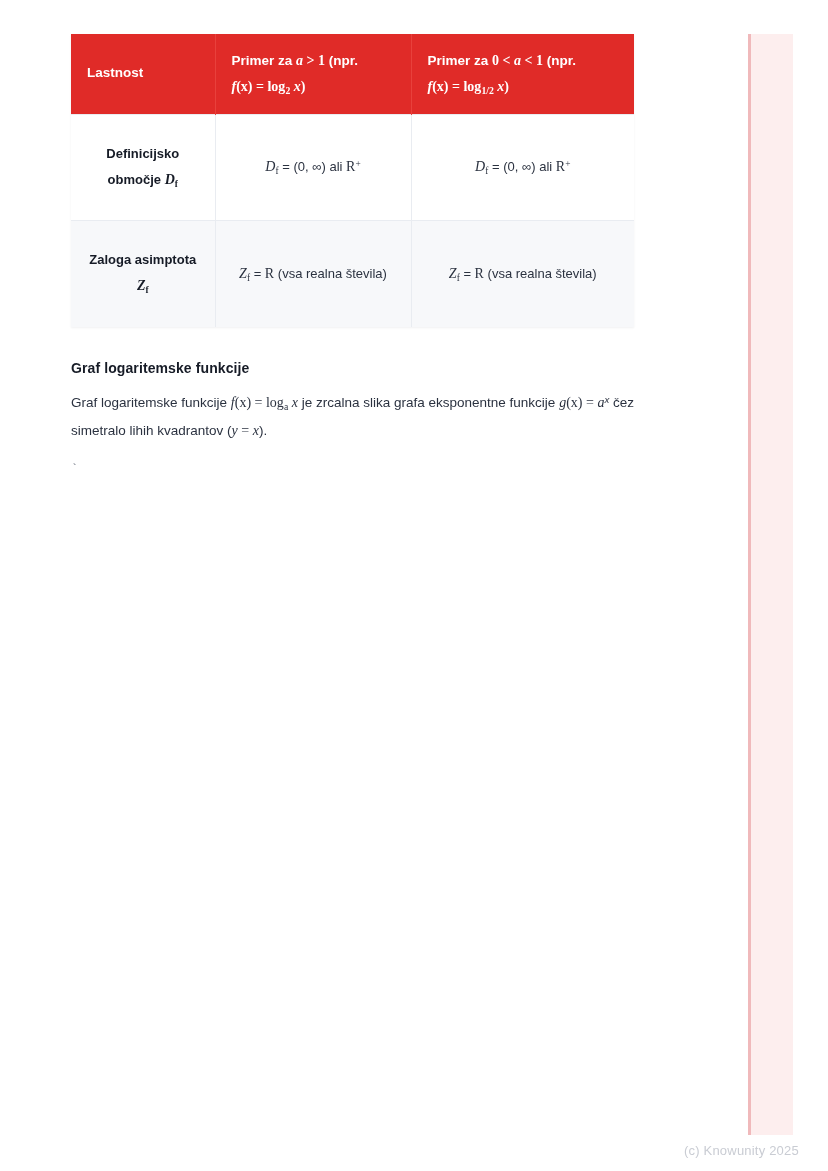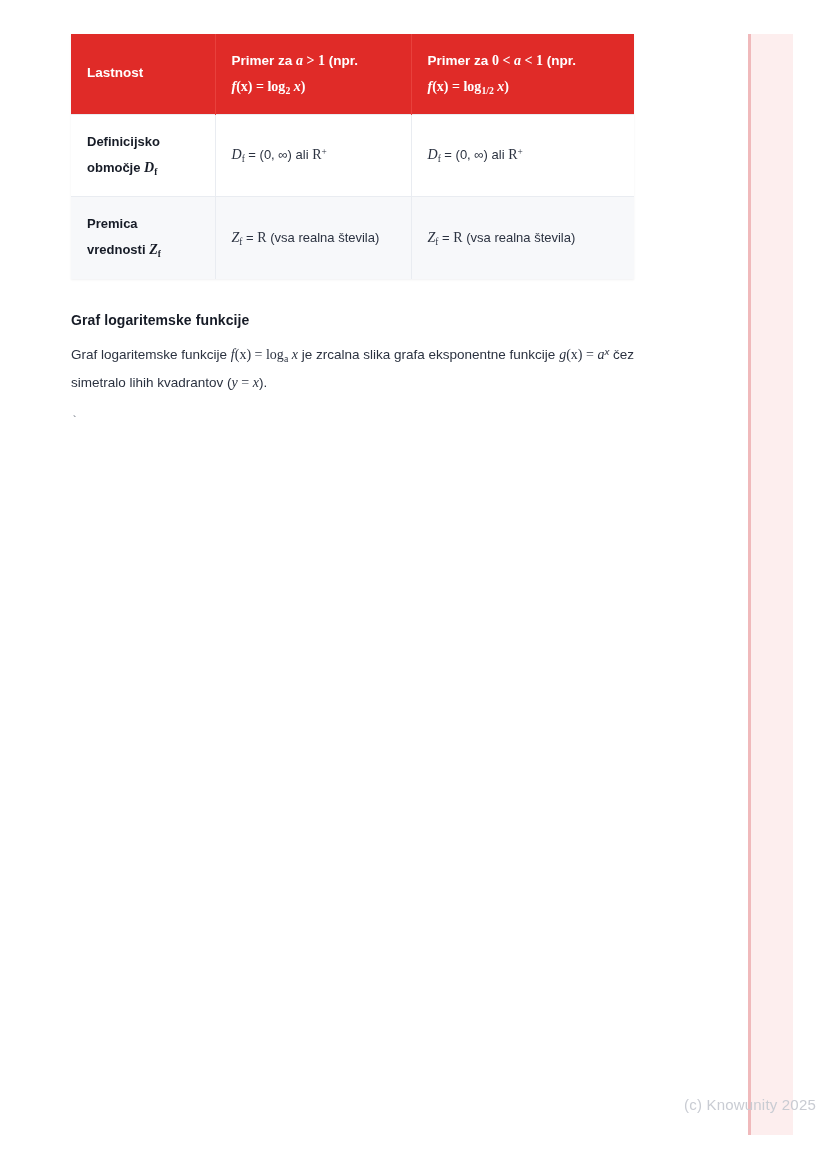--- a/index.html
+++ b/index.html
@@ -61,25 +61,26 @@
     padding: 14px 16px;
     vertical-align: middle;
     line-height: 1.85;
     border-right: 1px solid #e8413c;
   }
   thead th:last-child { border-right: none; }
 
   tbody td {
     font-size: 13px;
     color: #2b3240;
-    padding: 15px 16px;
+    padding: 27px 16px;
     vertical-align: middle;
     line-height: 1.75;
     border-top: 1px solid #e9ecf1;
     border-right: 1px solid #e9ecf1;
+    text-align: center;
   }
   tbody td:last-child { border-right: none; }
   tbody tr:nth-child(even) td { background: #f7f8fa; }
   tbody tr:nth-child(odd)  td { background: #ffffff; }
 
   td.rowhead {
     font-weight: bold;
     color: #161b26;
     line-height: 1.9;
   }
@@ -133,22 +134,22 @@
     margin-top: 18px;
     font-size: 12px;
     color: #6b7280;
     font-family: "Liberation Mono", monospace;
   }
 
   
   .watermark {
     position: absolute;
     left: 684px;
-    top: 1096px;
-    font-size: 15px;
+    top: 1143px;
+    font-size: 13px;
     color: #c9ccd3;
     letter-spacing: .2px;
     white-space: nowrap;
   }
 </style>
 </head>
 <body>
 
 <div class="page">
 
@@ -177,21 +178,21 @@
       </thead>
       <tbody>
 
         <tr>
           <td class="rowhead"><span>Definicijsko območje </span><span class="m">D</span><span class="m sub">f</span></td>
           <td><span class="m">D</span><span class="m sub">f</span><span> = (0, ∞) ali </span><span class="mr">R</span><span class="mr sup">+</span></td>
           <td><span class="m">D</span><span class="m sub">f</span><span> = (0, ∞) ali </span><span class="mr">R</span><span class="mr sup">+</span></td>
         </tr>
 
         <tr>
-          <td class="rowhead"><span>Premica vrednosti </span><span class="m">Z</span><span class="m sub">f</span></td>
+          <td class="rowhead"><span>Zaloga asimptota </span><span class="m">Z</span><span class="m sub">f</span></td>
           <td><span class="m">Z</span><span class="m sub">f</span><span> = </span><span class="mr">R</span><span> (vsa realna števila)</span></td>
           <td><span class="m">Z</span><span class="m sub">f</span><span> = </span><span class="mr">R</span><span> (vsa realna števila)</span></td>
         </tr>
 
 
 
 
 
       </tbody>
     </table>

